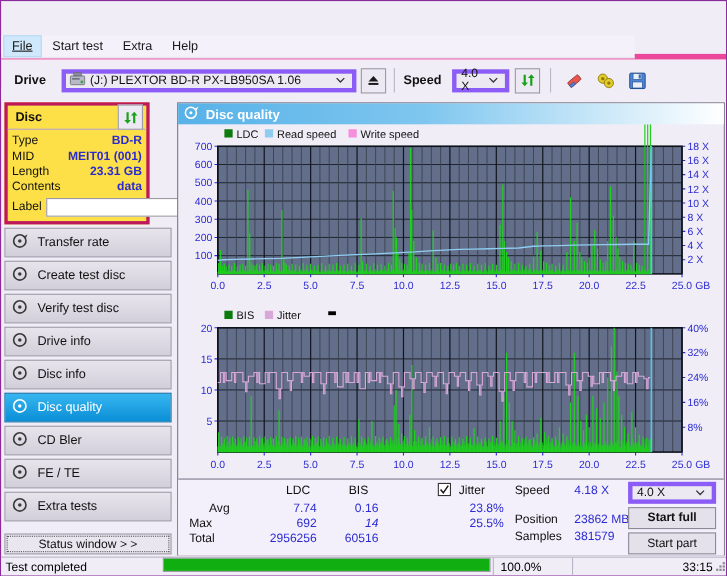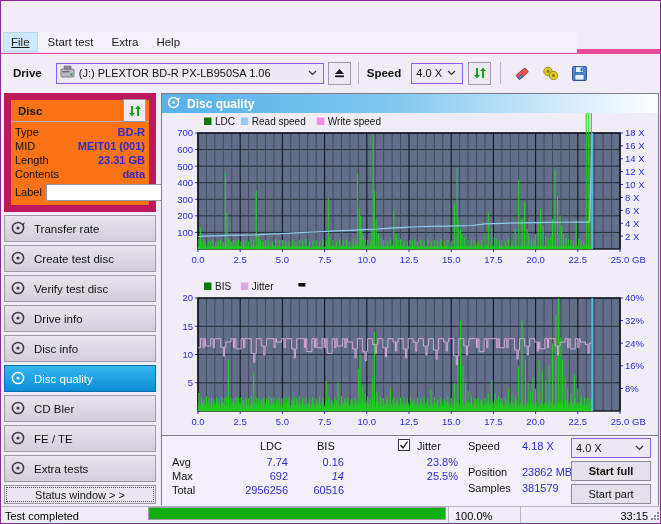--- a/index.html
+++ b/index.html
@@ -51,40 +51,40 @@
   .menu-item.active { background: #cfe8fb; border: 1px solid #b8d9f2; padding: 1px 7px; }
   .menu-item u { text-decoration: underline; }
 
   
   #toolbar {
     position: absolute; left: 0; top: 53px; width: 661px; height: 38px;
     background: #f0edf7; display: flex; align-items: center;
   }
   .tb-label { font-weight: bold; font-size: 11.5px; color: #111; }
   .combo {
-    background: #ece9f2; border: 1px solid #8b5cf6;
+    background: #ece9f2; border: 4px solid #8b5cf6;
     height: 21px; display: flex; align-items: center;
     font-size: 11px; color: #111; position: relative;
   }
   .combo .caret {
     margin-left: auto; margin-right: 6px; color: #333; font-size: 9px;
   }
   .sq-btn {
     width: 23px; height: 23px; background: #ece9f2; border: 1px solid #9d9aa6;
     display: flex; align-items: center; justify-content: center;
   }
   .sep-v { width: 1px; height: 22px; background: #b9b5c4; }
 
   
   #sidebar {
     position: absolute; left: 3px; top: 92px; width: 152px; height: 390px;
   }
   .disc-panel {
-    border: 7px solid #be185d; background: #f97316;
-    width: 152px;
+    border: 3px solid #be185d; background: #fde047;
+    width: 132px;
   }
   .disc-head {
     display: flex; align-items: center; height: 22px;
     border-bottom: 1px solid #b9a7d0; padding: 0 3px;
   }
   .disc-head .t { font-weight: bold; font-size: 11.5px; color: #111; }
   .disc-rows { padding: 3px 4px 4px 4px; }
   .disc-row { display: flex; justify-content: space-between; line-height: 14px; font-size: 11px; }
   .disc-row .k { color: #111; }
   .disc-row .v { color: #2b2bd0; font-weight: bold; }
@@ -927,21 +927,21 @@
           <line x1="458" y1="298" x2="458" y2="301" stroke="#2b2bd0" stroke-width="1"></line>
           <text x="458" y="312" font-family="&quot;Liberation Sans&quot;, sans-serif" font-size="9.5" fill="#2b2bd0" text-anchor="middle">25.0</text>
           <text x="470" y="312" font-family="&quot;Liberation Sans&quot;, sans-serif" font-size="9.5" fill="#2b2bd0" text-anchor="start">GB</text>
         </svg>
     </div>
 
     <div id="stats">
       <div style="position:absolute; left:98px; top:4px;" class="hdr">LDC</div>
       <div style="position:absolute; left:155px; top:4px;" class="hdr">BIS</div>
 
-      <div style="position:absolute; left:10px; top:20px;" class="lab">Avg</div>
+      <div style="position:absolute; left:28px; top:20px;" class="lab">Avg</div>
       <div style="position:absolute; left:10px; top:34px;" class="lab">Max</div>
       <div style="position:absolute; left:10px; top:48px;" class="lab">Total</div>
 
       <div style="position:absolute; left:84px; top:20px; width:42px; text-align:right;" class="num">7.74</div>
       <div style="position:absolute; left:84px; top:34px; width:42px; text-align:right;" class="num">692</div>
       <div style="position:absolute; left:66px; top:48px; width:60px; text-align:right;" class="num">2956256</div>
 
       <div style="position:absolute; left:140px; top:20px; width:42px; text-align:right;" class="num">0.16</div>
       <div style="position:absolute; left:140px; top:34px; width:42px; text-align:right;font-style:italic;" class="num">14</div>
       <div style="position:absolute; left:132px; top:48px; width:50px; text-align:right;" class="num">60516</div>

